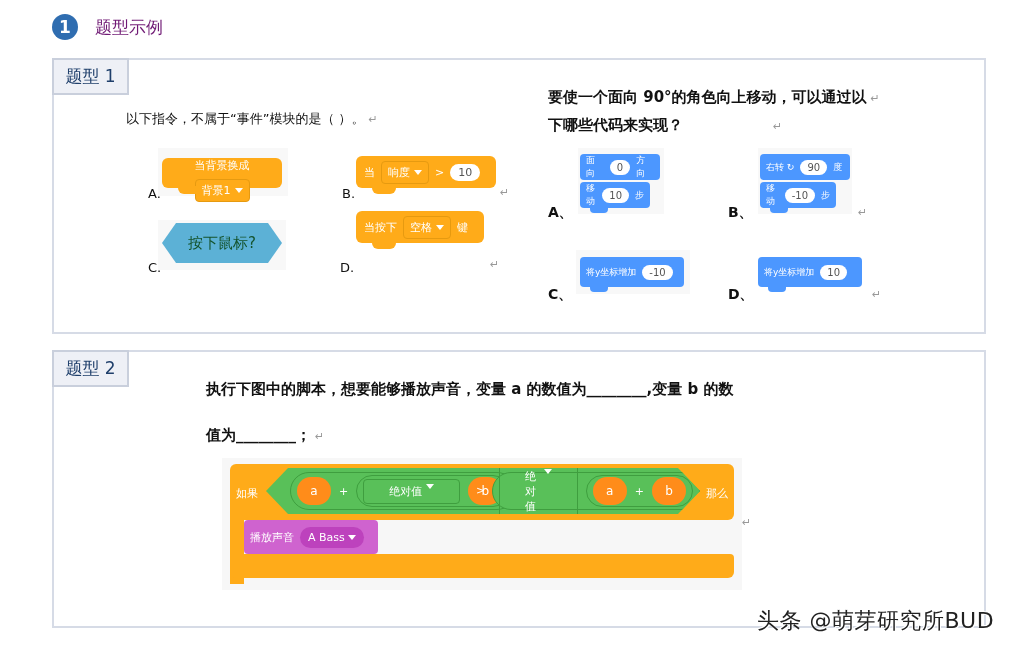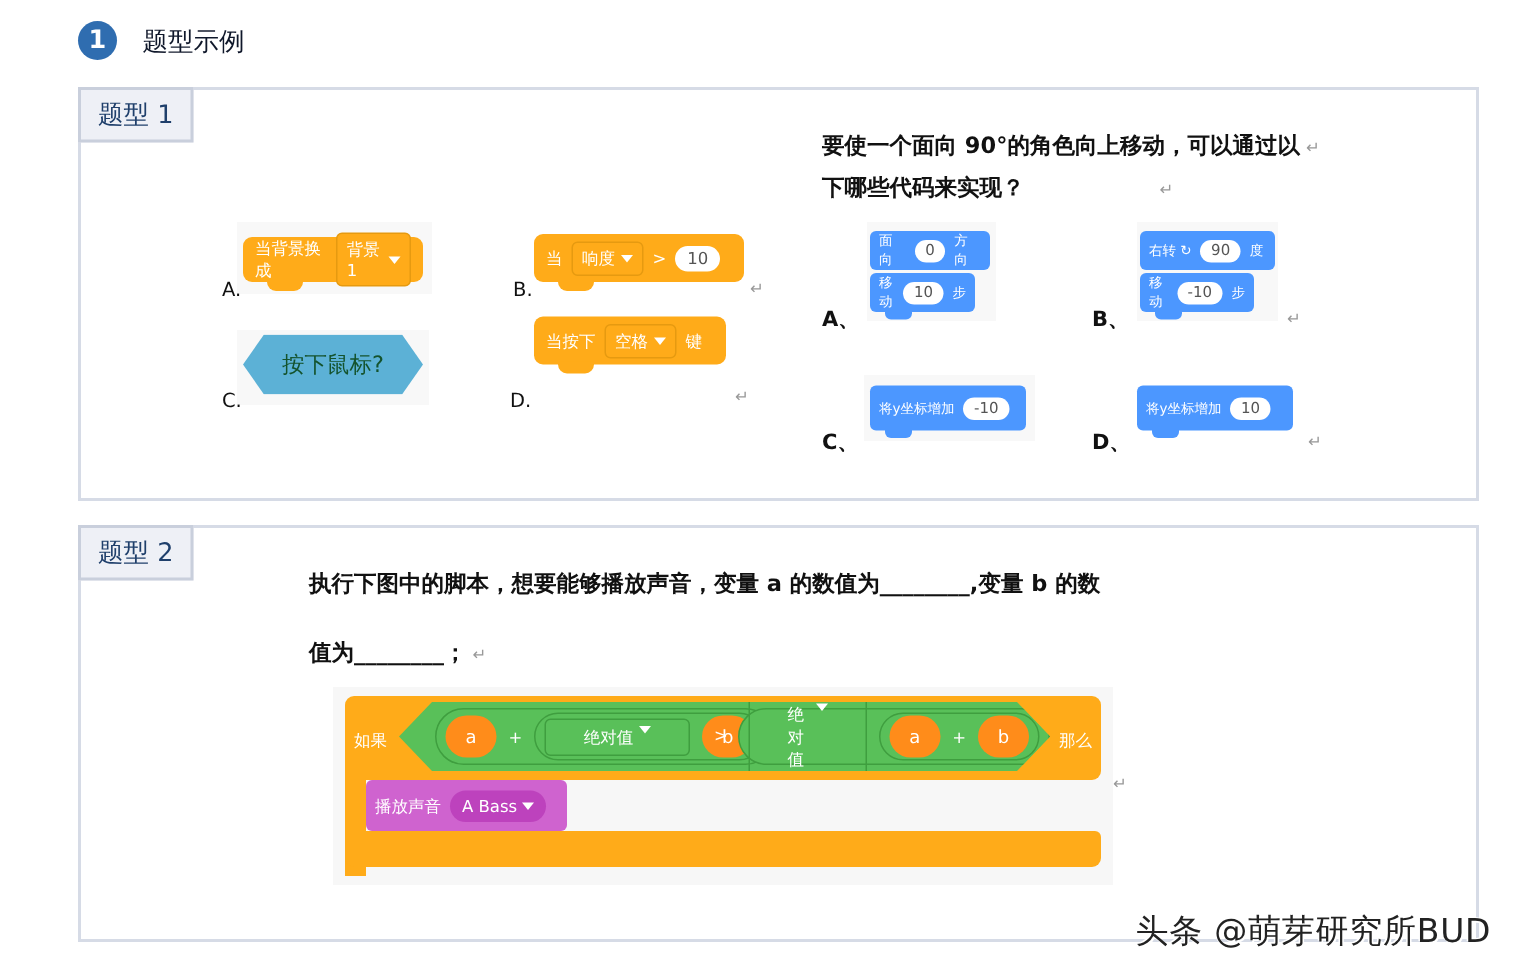--- a/index.html
+++ b/index.html
@@ -2,21 +2,21 @@
 <html><head>
 <meta charset="utf-8">
 <style>
   * { box-sizing: border-box; margin: 0; padding: 0; }
   html, body { width: 1024px; height: 653px; background: #ffffff; overflow: hidden; }
   body { font-family: "DejaVu Sans", "Liberation Sans", sans-serif; color: #111; position: relative; }
 
   .section-head { position: absolute; left: 52px; top: 14px; display: flex; align-items: center; }
   .num-circle { width: 26px; height: 26px; border-radius: 50%; background: #2f6db0; color: #fff;
     font-size: 17px; font-weight: bold; display: flex; align-items: center; justify-content: center; }
-  .section-title { margin-left: 17px; font-size: 17px; color: #0f172a; }
+  .section-title { margin-left: 17px; font-size: 17px; color: #701a75; }
 
   .panel { position: absolute; border: 2px solid #d6dbe6; background: #fff; }
   .panel-tag { position: absolute; left: -2px; top: -2px; width: 77px; height: 37px; background: #eef0f6;
     border: 2px solid #c9cfdc; font-size: 17px; color: #1f3f6b; display: flex; align-items: center;
     justify-content: center; }
 
   .q-text { position: absolute; font-size: 13px; color: #111; white-space: nowrap; }
   .q-bold { position: absolute; font-size: 15px; font-weight: bold; color: #111; white-space: nowrap; line-height: 26px; }
   .ret { color: #999; font-weight: normal; font-size: 11px; margin-left: 4px; }
   .opt-label { position: absolute; font-size: 13px; color: #111; }
@@ -66,23 +66,26 @@
 <body>
 
 <div class="section-head">
   <div class="num-circle">1</div>
   <div class="section-title">题型示例</div>
 </div>
 
 <div class="panel" style="left:52px; top:58px; width:934px; height:276px;">
   <div class="panel-tag">题型 1</div>
 
+  <div class="q-text" style="left:72px; top:50px;">
+    <span>以下指令，不属于“事件”模块的是（      ）。</span><span class="ret">↵</span>
+  </div>
 
   <div class="blk-bg" style="left:104px; top:88px; width:130px; height:48px;"></div>
-  <div class="hat" style="left:108px; top:98px; width:120px; height:30px;">
+  <div class="hat" style="left:108px; top:98px; width:120px; height:30px;flex-direction:column;">
     <span>当背景换成</span>
     <span class="dd">
         <span>背景1</span>
         <i class="tri"></i>
       </span>
     <span class="foot"></span>
   </div>
   <div class="opt-label" style="left:94px; top:126px;">A.</div>
 
   <div class="hat" style="left:302px; top:96px; width:140px; height:32px;">

